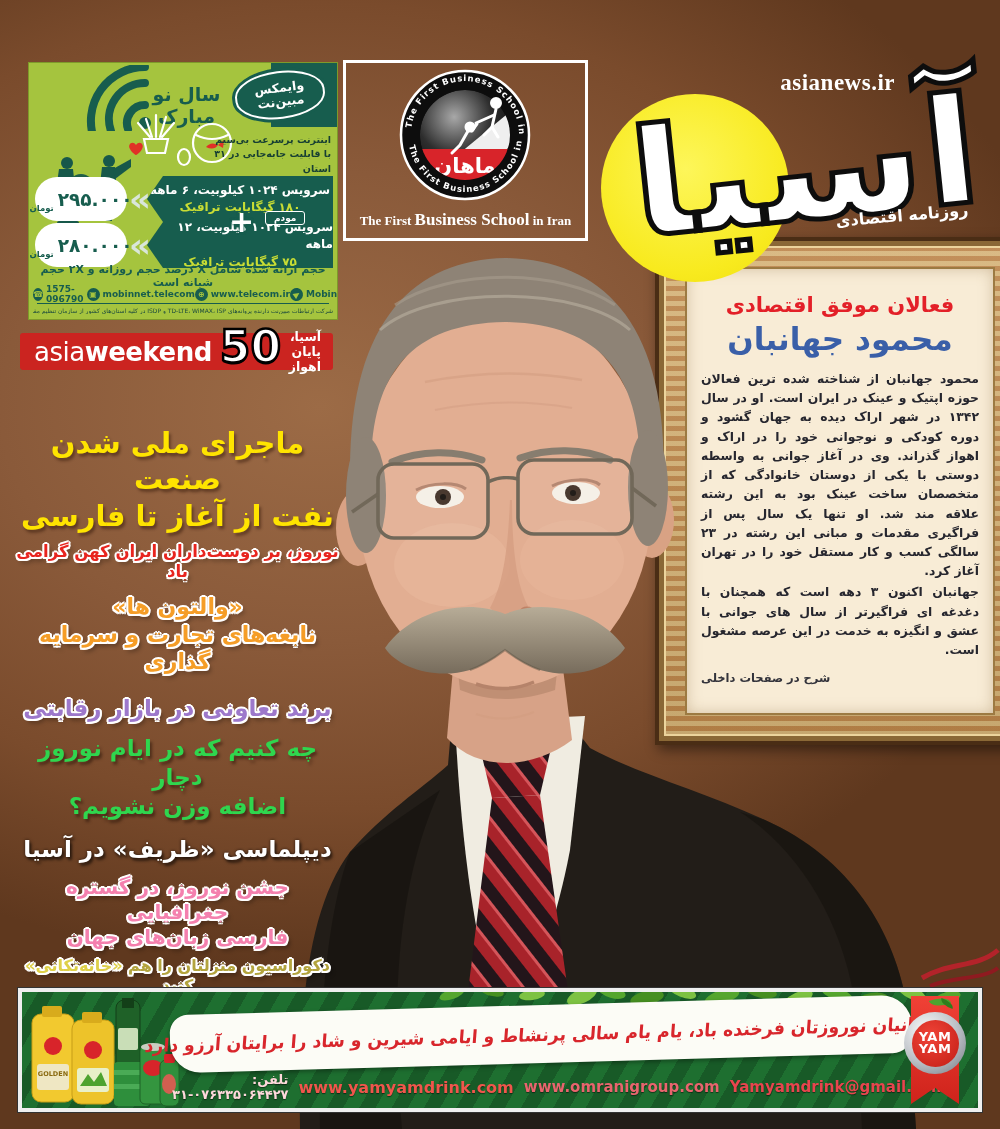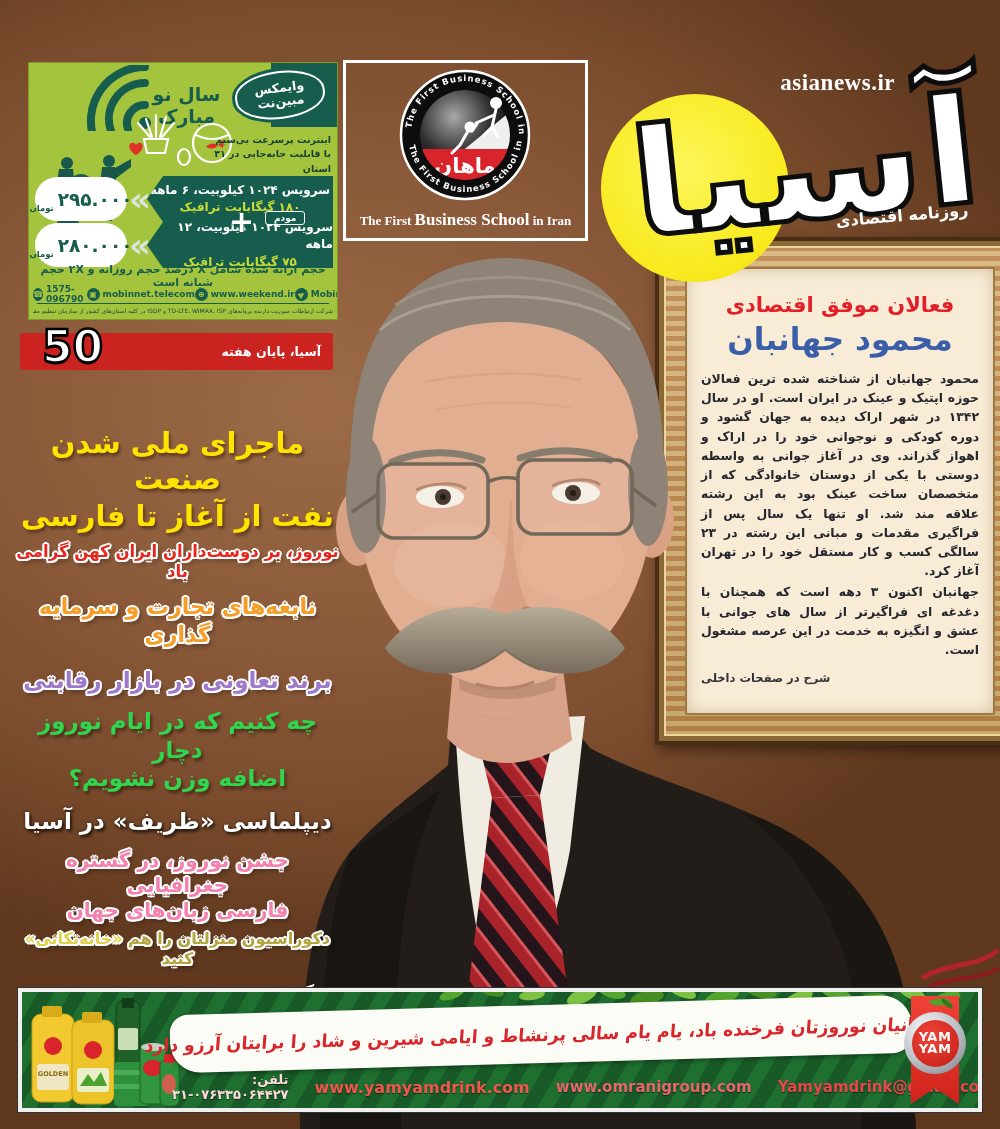--- a/index.html
+++ b/index.html
@@ -119,21 +119,21 @@
   .banner { left:18px; top:988px; width:964px; height:124px; z-index:7;
     border:4px solid #efefef; box-shadow:0 0 0 1px #333;
     background:repeating-linear-gradient(120deg, #1e6f30 0 14px, #185a27 14px 28px); overflow:hidden; }
   .leaves { position:absolute; left:0; top:-4px; width:100%; height:40px; pointer-events:none; }
   .ribbon { position:absolute; left:148px; top:13px; width:742px; height:58px; background:#fcfcf6;
     border-radius:18px 30px 20px 30px; transform:rotate(-1.6deg);
     box-shadow:0 2px 4px rgba(0,0,0,.35); display:flex; align-items:center; justify-content:center; }
   .ribbon-text { color:#d8262c; font-size:18px; font-weight:800; white-space:nowrap; direction:rtl;
     transform:skewX(-6deg) scaleX(.96); }
   .burls { position:absolute; left:150px; right:100px; bottom:6px; display:flex; align-items:center;
-    gap:26px; font-weight:700; }
+    gap:10px; font-weight:700; }
   .b-phone { color:#ffd9dc; font-size:13px; direction:rtl; text-shadow:0 1px 1px rgba(0,0,0,.5); }
   .b-url1 { color:#f0564c; font-size:16px; text-shadow:0 1px 1px rgba(0,0,0,.5); }
   .b-url2 { color:#e8656e; font-size:15px; text-shadow:0 1px 1px rgba(0,0,0,.5); }
   .b-mail { color:#e8454e; font-size:15px; text-shadow:0 1px 1px rgba(0,0,0,.5); }
   .products { position:absolute; left:6px; top:6px; width:152px; height:110px; }
   .yam { position:absolute; right:12px; top:4px; width:62px; height:108px; }
   .yam-ribbon { position:absolute; left:7px; top:0; width:48px; height:100%;
     background:linear-gradient(#f04136,#cf231b);
     clip-path:polygon(0 0,100% 0,100% 100%,50% 85%,0 100%); }
   .yam-circle { position:absolute; left:0; top:16px; width:62px; height:62px; border-radius:50%;
@@ -356,43 +356,45 @@
       <span class="mc">
           <span class="ic">☎</span>
           <span>1575-096790</span>
         </span>
       <span class="mc">
           <span class="ic">▣</span>
           <span>mobinnet.telecom</span>
         </span>
       <span class="mc">
           <span class="ic">⊕</span>
-          <span>www.weekend.ir</span>
+          <span>www.telecom.ir</span>
         </span>
       <span class="mc">
           <span class="ic" style="transform:rotate(-35deg);display:inline-block;">▶</span>
           <span>MobinNet_Telecom</span>
         </span>
     </div>
     <div class="mobin-divider"></div>
     <div class="mobin-fine">شرکت ارتباطات مبین‌نت دارنده پروانه‌های TD-LTE، WiMAX، ISP و ISDP در کلیه استان‌های کشور از سازمان تنظیم مقررات و ارتباطات رادیویی</div>
   </div>
 
   <div class="aweek abs">
+    <span class="aw-latin"><span>asia</span><b>weekend</b></span>
     <span class="aw-num">50</span>
-    <span class="aw-fa">آسیا، پایان هفته</span>
+    <span class="aw-fa">آسیا، پایان اهواز</span>
   </div>
 
   <div class="heads abs">
     <div class="hl h1">
       <div>ماجرای ملی شدن صنعت</div>
       <div>نفت از آغاز تا فارسی</div>
     </div>
     <div class="hl h2 ow">نوروز، بر دوست‌داران ایران کهن گرامی باد</div>
     <div class="hl h3 ow">
+      <div>«والتون ها»</div>
       <div>نابغه‌های تجارت و سرمایه گذاری</div>
     </div>
     <div class="hl h4 ow">برند تعاونی در بازار رقابتی</div>
     <div class="hl h5">
       <div>چه کنیم که در ایام نوروز دچار</div>
       <div>اضافه وزن نشویم؟</div>
     </div>
     <div class="hl h6 od">دیپلماسی «ظریف» در آسیا</div>
     <div class="hl h7 ow">
       <div>جشن نوروز، در گستره جغرافیایی</div>

